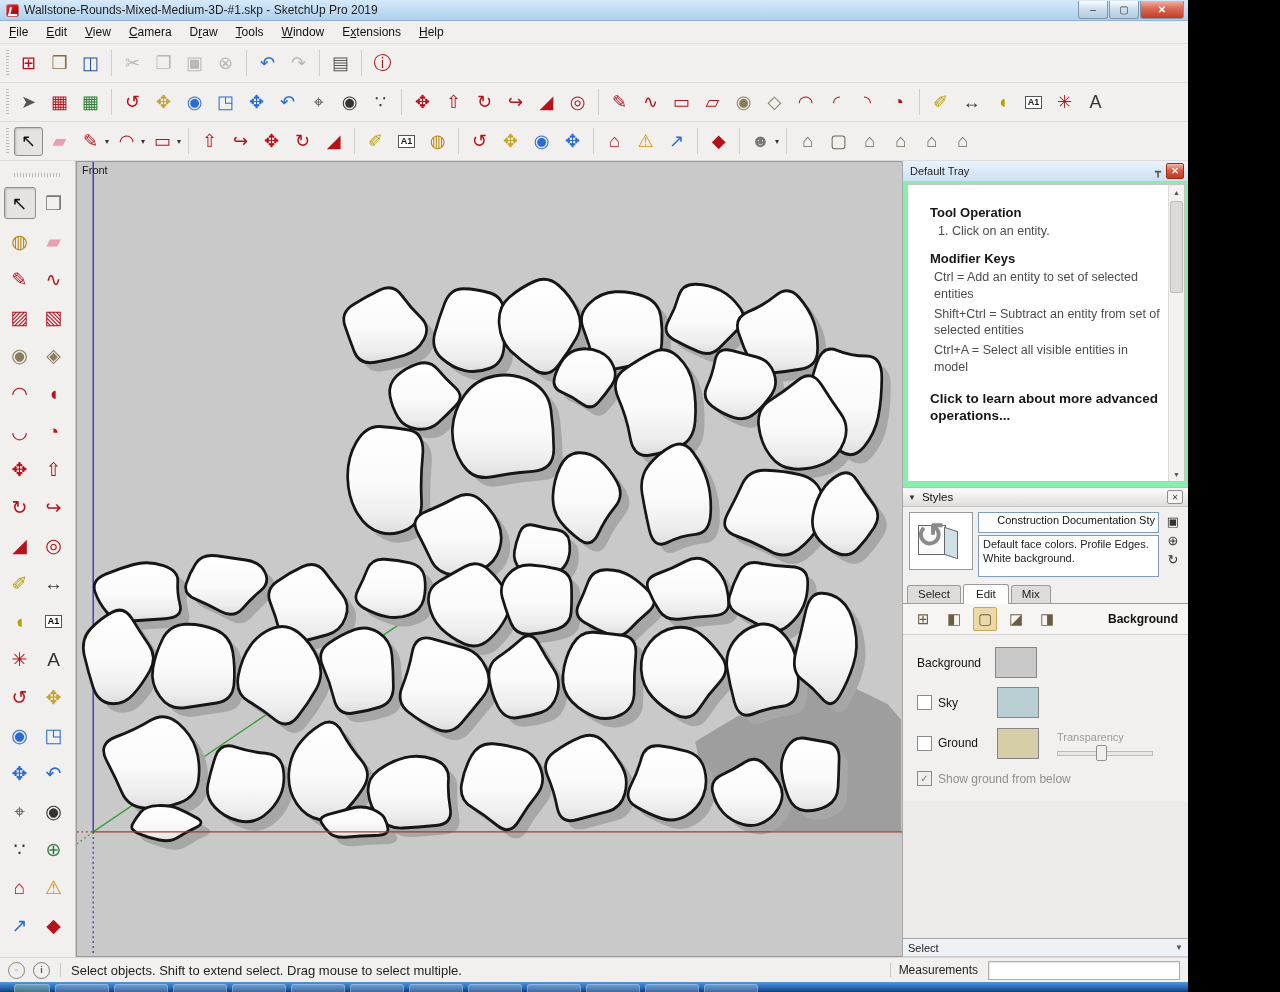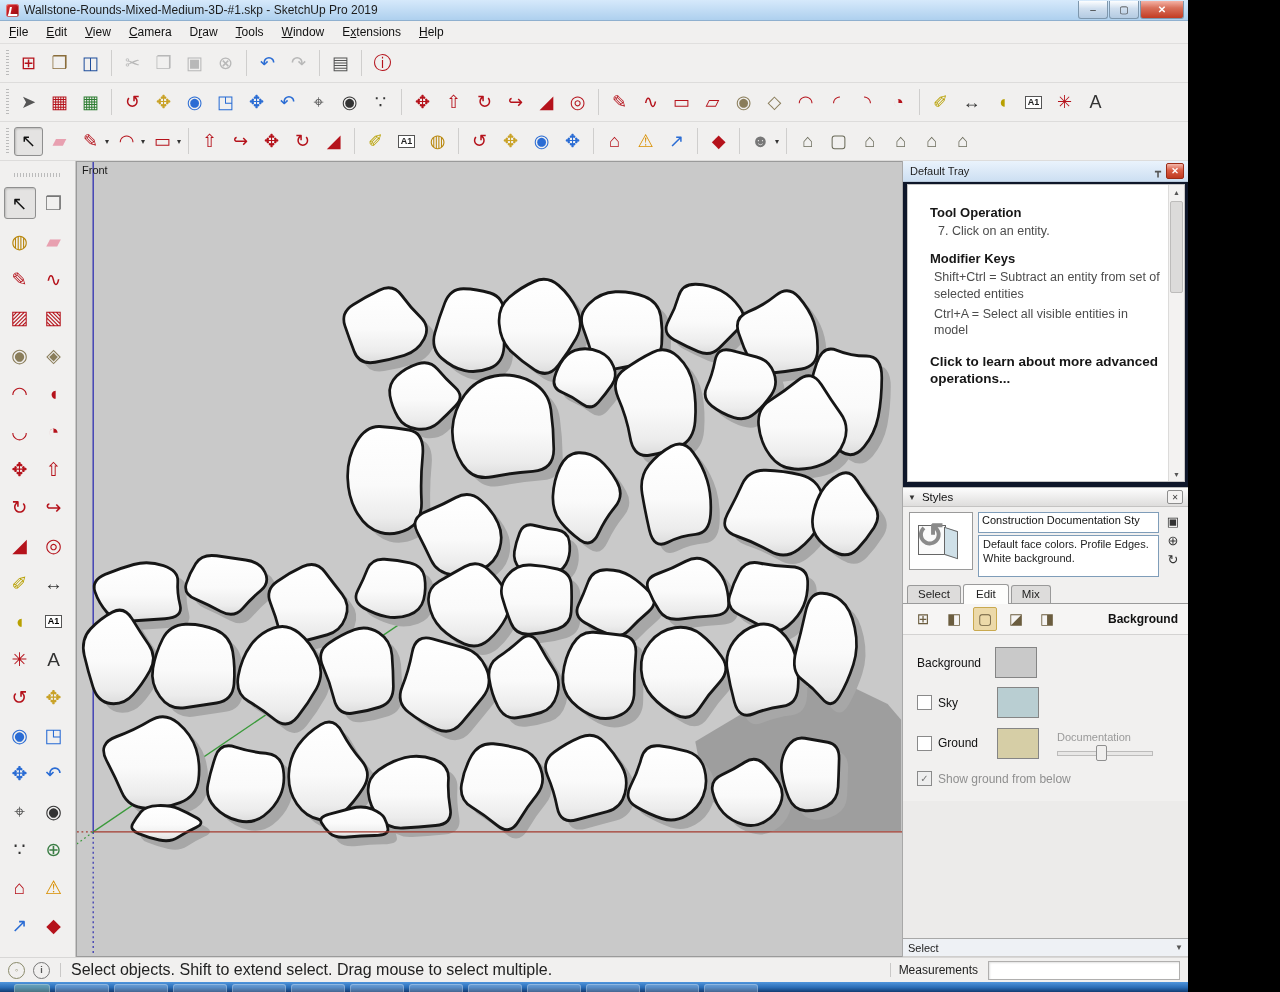--- a/index.html
+++ b/index.html
@@ -45,21 +45,21 @@
   .ltico{width:30px;height:30px;display:flex;align-items:center;justify-content:center;font-size:19px;
          border:1px solid transparent;border-radius:3px;line-height:1;}
   .ltico.active{background:#e4e3e2;border:1px solid #8f8f8f;box-shadow:inset 1px 1px 2px rgba(0,0,0,.18);}
   .ltico.boxico{font-size:9px;font-weight:bold;}
   .ltico.boxico i{font-style:normal;border:1px solid #555;background:#fff;padding:1px 2px;}
   
   .viewport{flex:1;position:relative;background:#84cc16;border:1px solid #9a9a9a;border-right:none;min-width:0;}
   .viewport svg{position:absolute;inset:0;width:100%;height:100%;}
   .vplabel{position:absolute;left:5px;top:2px;font-size:11px;color:#1a1a1a;z-index:3;}
   
-  .tray{width:285px;flex:none;background:#0f172a;border-left:1px solid #a8a8a8;display:flex;flex-direction:column;}
+  .tray{width:285px;flex:none;background:#86efac;border-left:1px solid #a8a8a8;display:flex;flex-direction:column;}
   .trayhdr{height:20px;background:linear-gradient(#eaf3fc,#cddff2);border-bottom:1px solid #b9c9da;
            display:flex;align-items:center;padding:0 4px 0 7px;flex:none;}
   .trayhdr .t{font-size:11px;color:#1e1e1e;}
   .pinico{margin-left:auto;font-size:10px;color:#555;transform:rotate(0deg);padding:0 5px;}
   .trayclose{width:16px;height:14px;background:linear-gradient(#f3b9ad,#d95c44 45%,#bf3a20);border:1px solid #9c2d18;
            border-radius:2px;color:#fff;font-size:9px;font-weight:bold;display:flex;align-items:center;justify-content:center;}
   .instructor{position:relative;height:284px;margin:2px 3px 2px 4px;background:#fff;border:1px solid #c6c5c4;
            padding:8px 24px 4px 26px;flex:none;overflow:hidden;}
   .ins-body{font-size:12.5px;color:#4c4c4c;line-height:1.3;margin:0 0 4px 0;}
   .ins-indent{font-size:12.5px;color:#4c4c4c;line-height:1.3;margin:0 0 4px 0;padding-left:4px;}
@@ -77,21 +77,21 @@
   .styhdr .t{font-size:11.5px;color:#111;}
   .styclose{margin-left:auto;width:14px;height:12px;border:1px solid #8e8e8e;background:#f4f3f2;color:#444;
           font-size:8px;display:flex;align-items:center;justify-content:center;border-radius:2px;}
   .stybody{display:flex;padding:5px 4px 4px 6px;flex:none;background:#f1f0ef;}
   .thumb{width:62px;height:56px;background:#fff;border:1px solid #9a9a9a;position:relative;overflow:hidden;flex:none;}
   .thumb .cube{position:absolute;left:8px;top:12px;width:26px;height:28px;background:#fafafa;border:1px solid #666;}
   .thumb .cubeR{position:absolute;left:34px;top:16px;width:12px;height:26px;background:#cfe0e8;border:1px solid #666;transform:skewY(18deg);}
   .thumb .rot{position:absolute;left:6px;top:2px;font-size:34px;color:#8a8a8a;font-weight:bold;}
   .stymid{flex:1;margin-left:5px;min-width:0;}
   .styname{height:17px;border:1px solid #7f9db9;background:#fff;font-size:11px;color:#111;
-           padding:1px 3px;white-space:nowrap;overflow:hidden;}
+           padding:1px 3px;white-space:nowrap;overflow:hidden;text-align:right;}
   .stydesc{margin-top:2px;height:36px;border:1px solid #7f9db9;background:#fff;font-size:11px;color:#222;
            padding:2px 4px;line-height:1.25;}
   .styicons{width:22px;flex:none;display:flex;flex-direction:column;align-items:center;margin-left:3px;}
   .styicons span{font-size:13px;color:#333;height:19px;display:flex;align-items:center;}
   
   .tabs{display:flex;align-items:flex-end;height:22px;padding-left:4px;background:#f1f0ef;flex:none;}
   .tab{font-size:11.5px;color:#222;border:1px solid #9a9a9a;border-bottom:none;background:#dddcdb;
        padding:2px 10px 3px;border-radius:3px 3px 0 0;margin-right:2px;}
   .tab.active{background:#fdfdfc;padding:3px 12px 4px;position:relative;top:1px;}
   .tabline{height:1px;background:#9a9a9a;flex:none;}
@@ -121,21 +121,21 @@
   .selectbar{height:17px;background:#eef1f5;border-top:1px solid #a8a8a8;border-bottom:1px solid #cfcecd;
        display:flex;align-items:center;padding:0 5px;font-size:11px;color:#222;flex:none;}
   .selectbar .a{margin-left:auto;font-size:8px;color:#555;}
   
   .statusbar{height:24px;background:#f1f0ef;border-top:1px solid #d8d7d6;display:flex;align-items:center;
        padding:0 8px;flex:none;}
   .stico{width:15px;height:15px;border:1.5px solid #777;border-radius:50%;display:flex;align-items:center;
        justify-content:center;font-size:9px;color:#555;margin-right:8px;flex:none;font-weight:bold;}
   .stico.geo{border-color:#8a8a6a;color:#8a8a6a;}
   .stsep{width:1px;height:14px;background:#c9c8c7;margin:0 10px 0 2px;}
-  .sthint{font-size:16px;color:#222;}
+  .sthint{font-size:13px;color:#222;}
   .meas{margin-left:auto;display:flex;align-items:center;}
   .meas .d{width:1px;height:14px;background:#c9c8c7;margin-right:8px;}
   .meas .l{font-size:12px;color:#222;margin-right:10px;}
   .measbox{width:190px;height:17px;background:#fff;border:1px solid #b0afae;box-shadow:inset 1px 1px 2px rgba(0,0,0,.12);}
   
   .taskbar{height:10px;background:linear-gradient(#4f95dd,#2a6cb5 55%,#123c72);display:flex;align-items:flex-end;
        padding-left:14px;overflow:hidden;flex:none;}
   .tslot{width:52px;height:7px;margin-right:5px;border-radius:3px 3px 0 0;background:rgba(255,255,255,.22);
        border:1px solid rgba(255,255,255,.25);border-bottom:none;flex:none;}
   .tslot.first{width:34px;background:rgba(180,220,160,.35);}
@@ -443,22 +443,23 @@
 
     <div class="tray">
       <div class="trayhdr">
         <span class="t">Default Tray</span>
         <span class="pinico">┳</span>
         <span class="trayclose">✕</span>
       </div>
 
       <div class="instructor" id="instructor">
           <div class="ins-h">Tool Operation</div>
-          <div class="ins-indent">7. Click on an entity.</div>
+          <div class="ins-indent">1. Click on an entity.</div>
           <div class="ins-h">Modifier Keys</div>
+          <div class="ins-body">Ctrl = Add an entity to set of selected entities</div>
           <div class="ins-body">Shift+Ctrl = Subtract an entity from set of selected entities</div>
           <div class="ins-body">Ctrl+A = Select all visible entities in model</div>
           <div class="ins-link">Click to learn about more advanced operations...</div>
           <div class="ins-scroll">
           <span class="sarrow">▲</span>
           <span class="sthumb"></span>
           <span class="sarrow down">▼</span>
         </div>
       </div>
 
@@ -509,21 +510,21 @@
         <div class="bgrow">
           <span class="cbx" id="cb-sky"></span>
           <span class="bglabel" style="width:59px">Sky</span>
           <span class="swatch" id="sw-sky" style="background: rgb(185, 206, 210);"></span>
         </div>
         <div class="bgrow">
           <span class="cbx" id="cb-ground"></span>
           <span class="bglabel" style="width:59px">Ground</span>
           <span class="swatch" id="sw-ground" style="background: rgb(214, 206, 166);"></span>
           <span class="transblock">
-            <span class="translabel">Documentation</span>
+            <span class="translabel">Transparency</span>
             <span class="slider" style="display:block">
               <span class="track"></span>
               <span class="thumbv" id="transthumb" style="left: calc(45% - 4px);"></span>
             </span>
           </span>
         </div>
         <div class="bgrow" style="margin-top:12px">
           <span class="cbx dis" id="cb-showground">✓</span>
           <span class="bglabel dim" style="width:auto">Show ground from below</span>
         </div>

